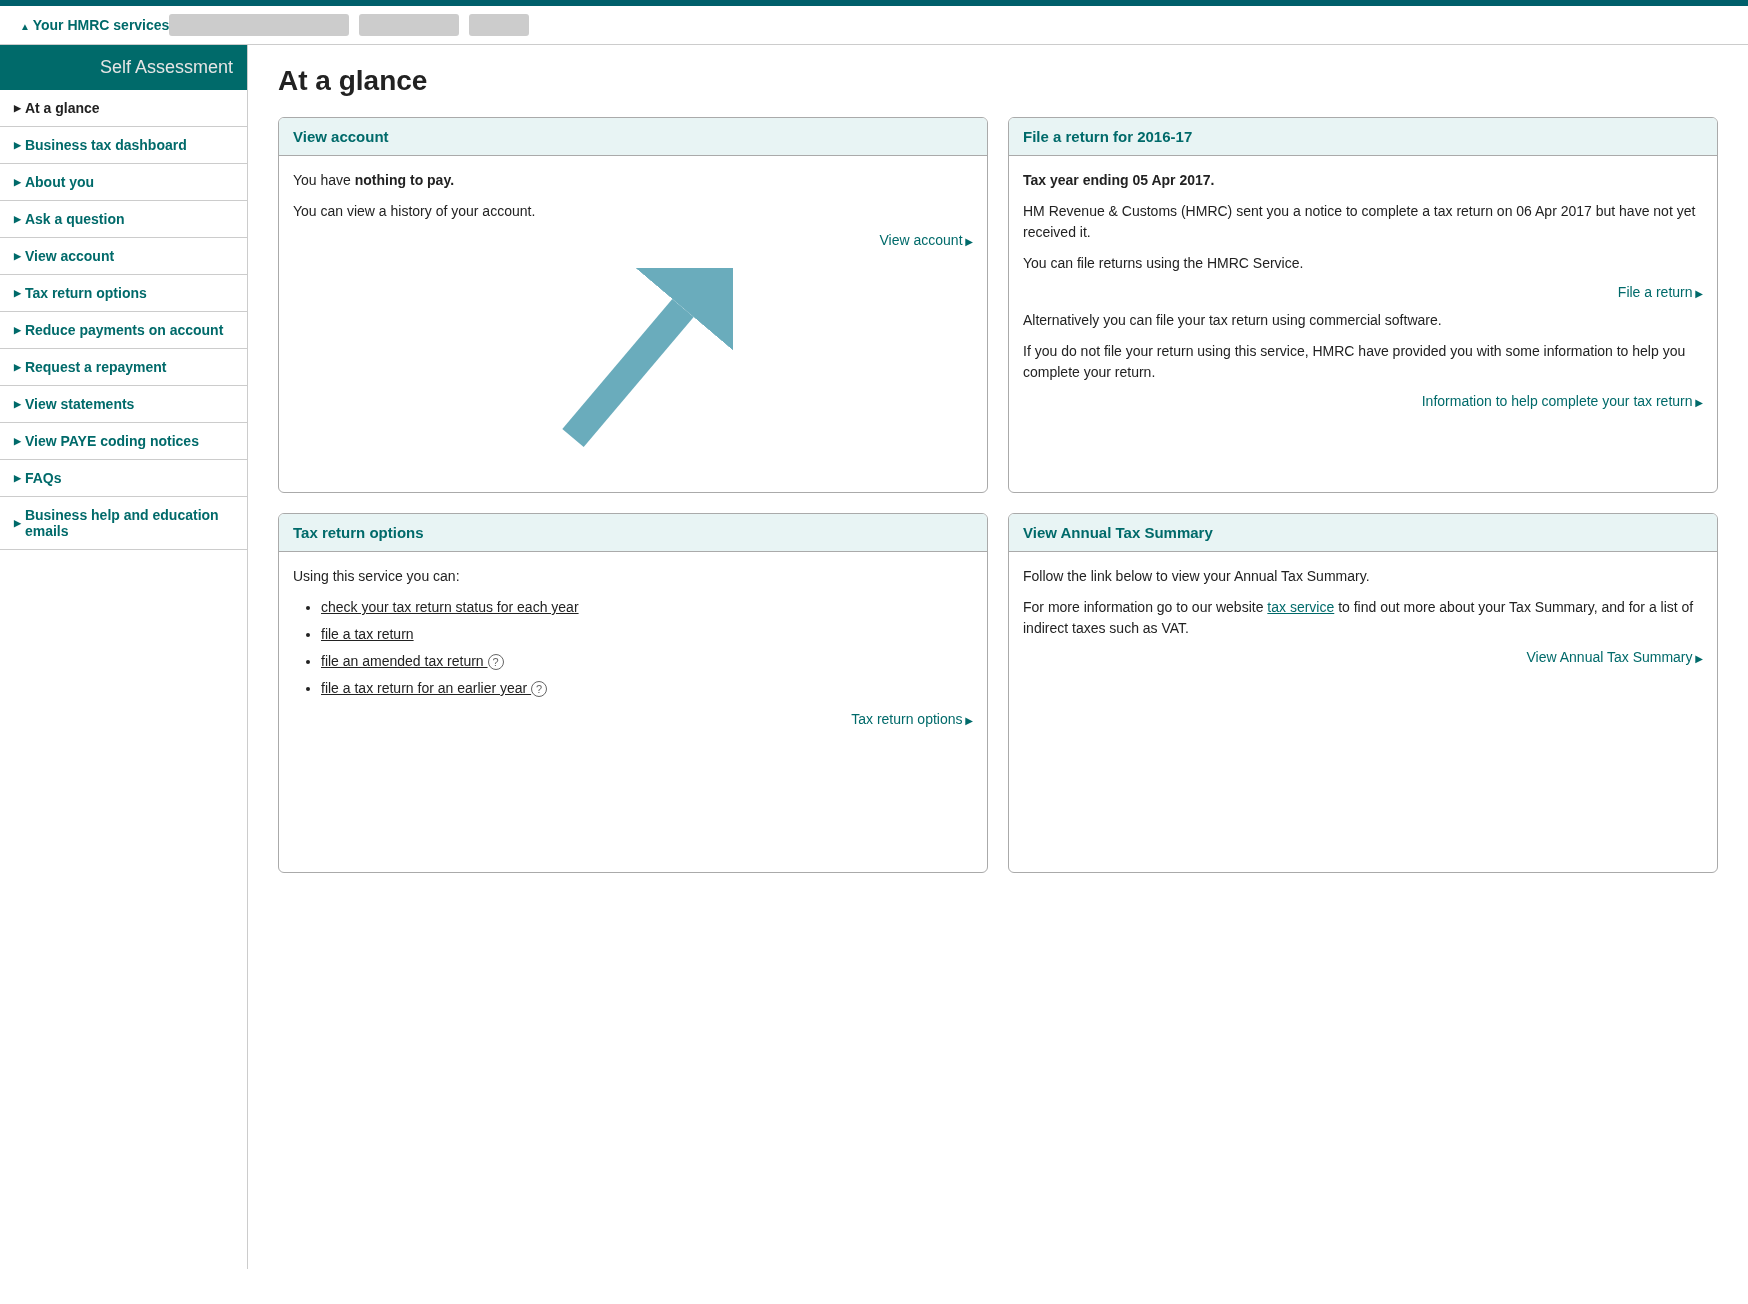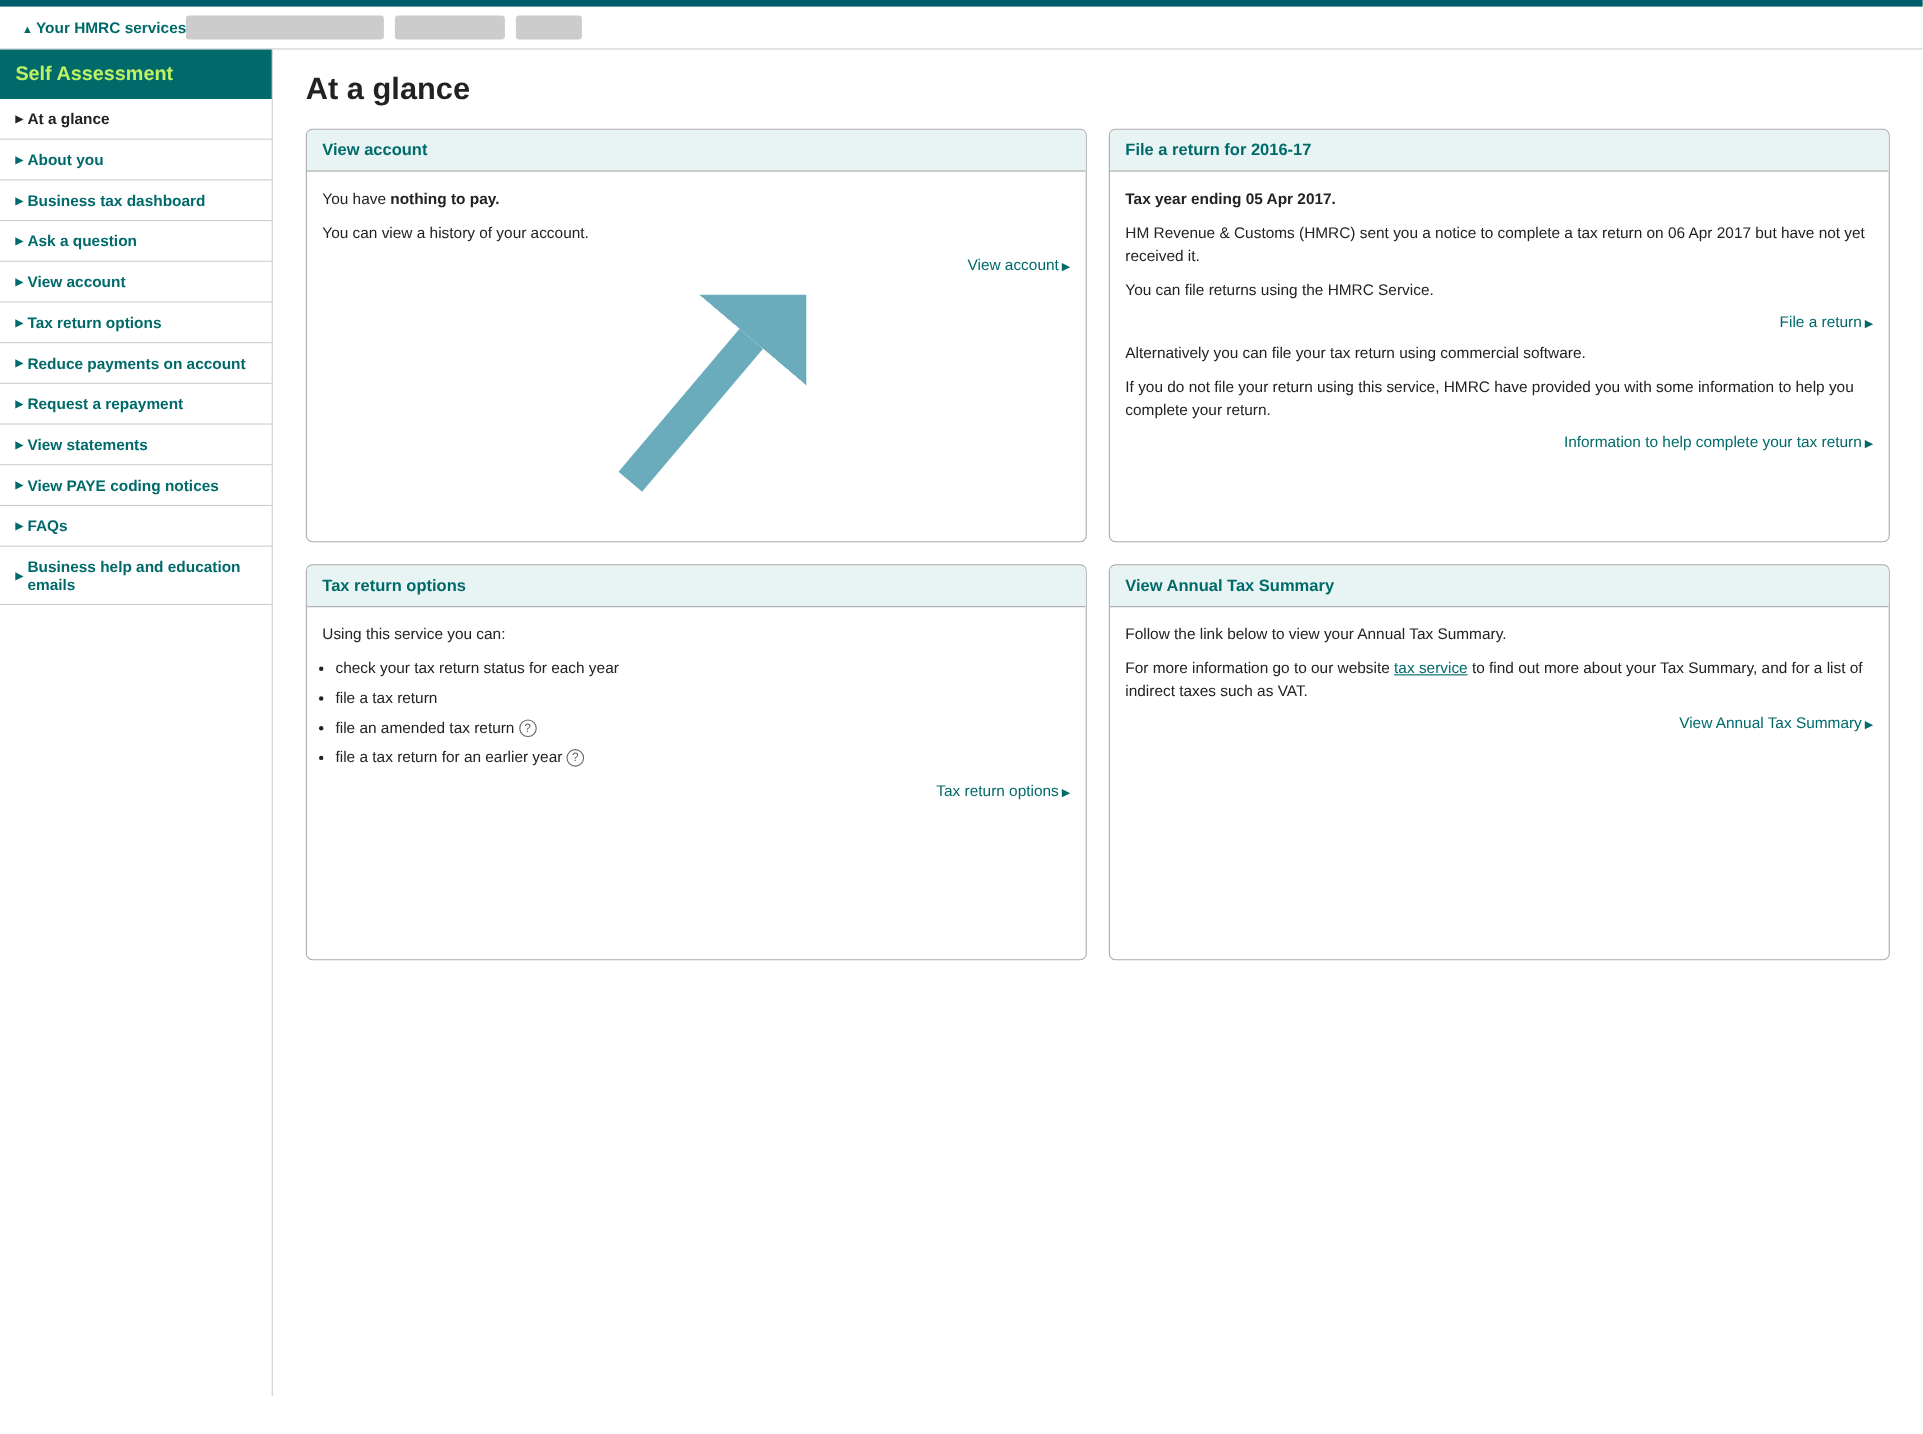--- a/index.html
+++ b/index.html
@@ -49,24 +49,25 @@
 
     .sidebar {
       width: 248px;
       min-width: 248px;
       background: #fff;
       border-right: 1px solid #ccc;
     }
 
     .sidebar-header {
       background: #006a6a;
-      color: #bef264;
-      font-weight: bold;
+      color: #e5e5e5;
+      font-weight: normal;
       font-size: 18px;
       padding: 12px 14px;
+      text-align: right;
     }
 
     .sidebar-item {
       border-bottom: 1px solid #ccc;
       padding: 10px 14px;
       cursor: pointer;
     }
 
     .sidebar-item a {
       color: #006a6a;
@@ -181,22 +182,23 @@
     }
 
     .bottom-cards-grid {
       display: grid;
       grid-template-columns: 1fr 1fr;
       gap: 20px;
       margin-top: 20px;
     }
 
     .bullet-list {
-      margin-left: 12px;
+      margin-left: 28px;
       margin-bottom: 12px;
+      text-decoration: underline;
     }
 
     .bullet-list li {
       margin-bottom: 6px;
       line-height: 1.5;
     }
 
     .help-icon {
       display: inline-block;
       width: 16px;
@@ -232,24 +234,24 @@
 
 <div class="page-layout">
   <div class="sidebar">
     <div class="sidebar-header">Self Assessment</div>
     <div id="sidebar-items-container">
 
     <div class="sidebar-item active">
           <a href="#">At a glance</a>
         </div>
         <div class="sidebar-item">
+          <a href="#">Business tax dashboard</a>
+        </div>
+        <div class="sidebar-item">
           <a href="#">About you</a>
-        </div>
-        <div class="sidebar-item">
-          <a href="#">Business tax dashboard</a>
         </div>
         <div class="sidebar-item">
           <a href="#">Ask a question</a>
         </div>
         <div class="sidebar-item">
           <a href="#">View account</a>
         </div>
         <div class="sidebar-item">
           <a href="#">Tax return options</a>
         </div>

